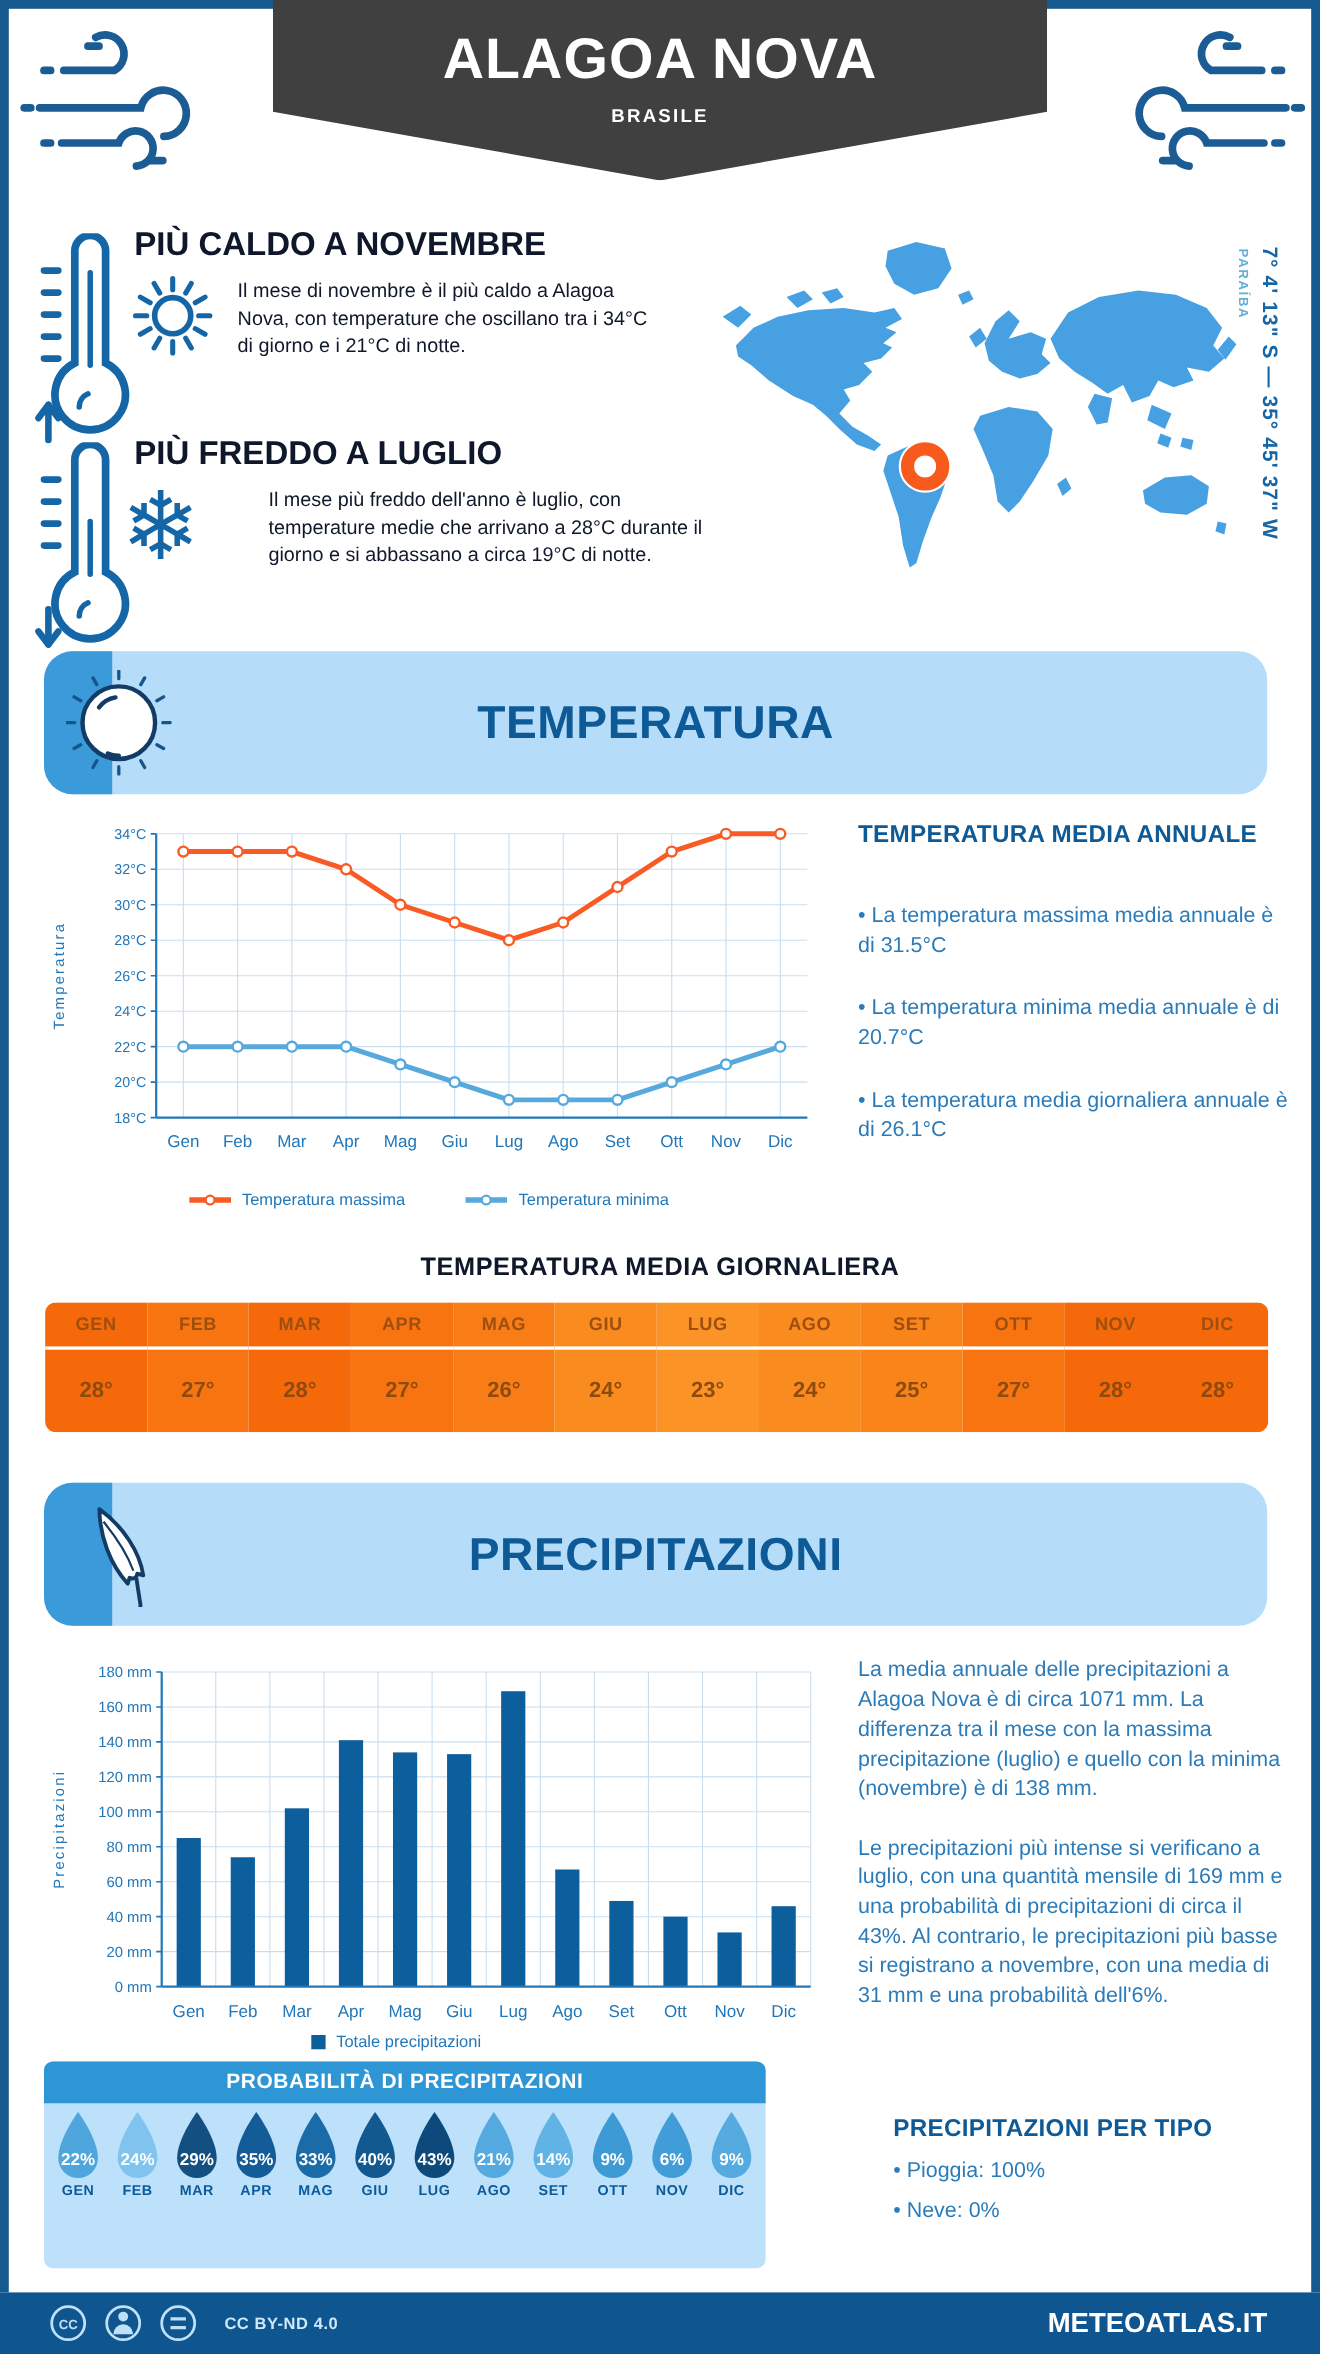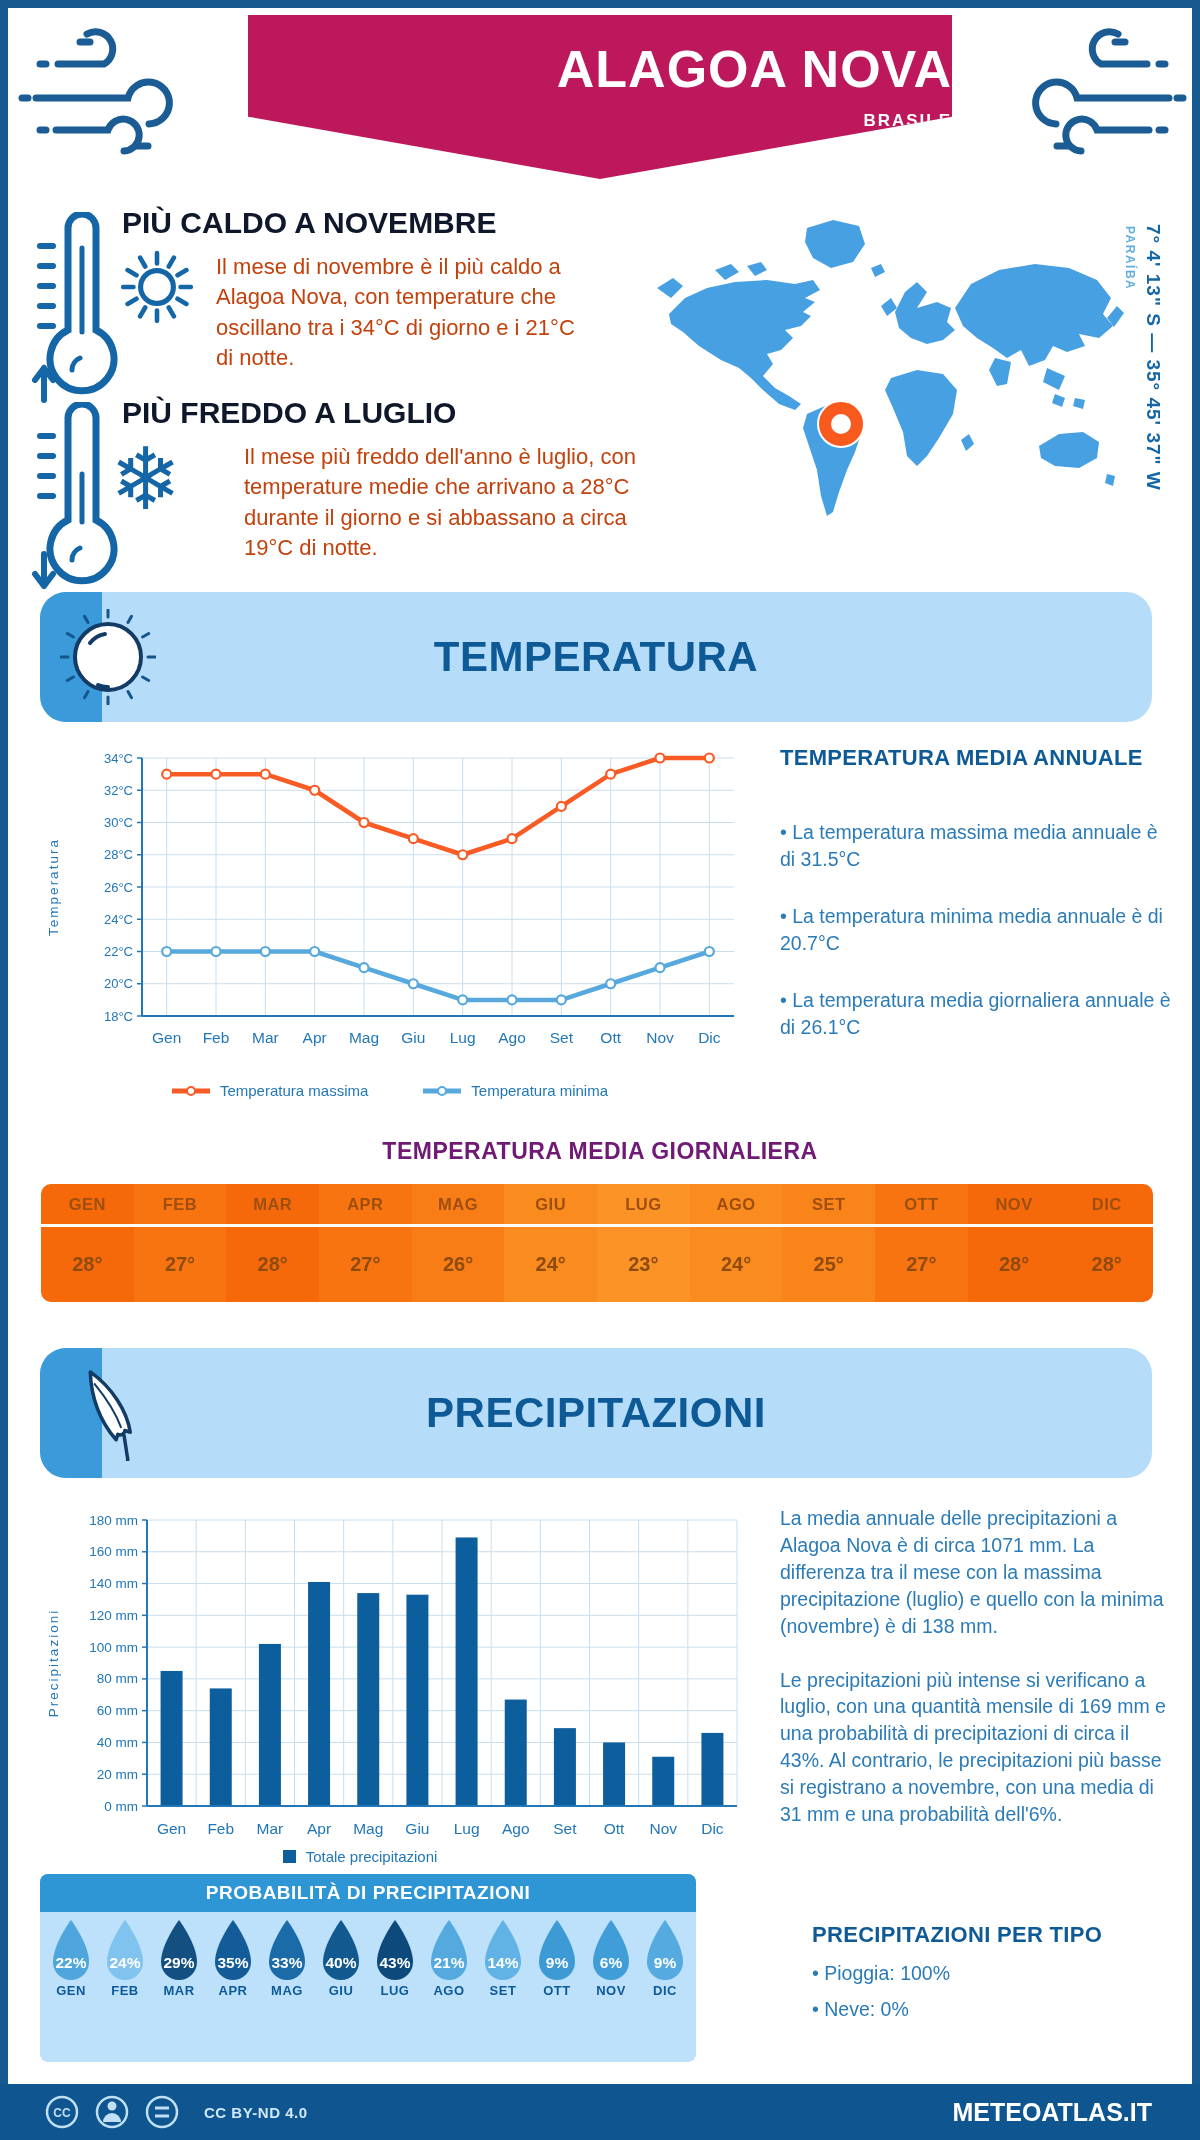--- a/index.html
+++ b/index.html
@@ -1,27 +1,27 @@
 <!DOCTYPE html>
 <html><head>
 <meta charset="utf-8">
 <style>
   html,body{margin:0;padding:0;background:#e8e8e8;}
   .page{position:relative;width:1200px;height:2140px;background:#fff;margin:0 auto;
         font-family:"Liberation Sans","DejaVu Sans",sans-serif;overflow:hidden;}
   .abs{position:absolute;}
   .navy-bar{background:#15598F;}
   
-  .ribbon{left:248px;top:15px;width:704px;height:164px;background:#be185d;
-          clip-path:polygon(0 0,100% 0,100% 62%,50% 100%,0 62%);text-align:right;color:#fff;}
+  .ribbon{left:248px;top:0;width:704px;height:164px;background:#404040;
+          clip-path:polygon(0 0,100% 0,100% 62%,50% 100%,0 62%);text-align:center;color:#fff;}
   .ribbon h1{margin:24px 0 0 0;font-size:52px;letter-spacing:1px;}
   .ribbon .sub{margin-top:12px;font-size:17px;letter-spacing:2px;font-weight:bold;}
   
   .hl-title{font-size:30px;font-weight:bold;color:#0f172a;white-space:nowrap;}
-  .hl-text{font-size:22px;line-height:1.38;color:#c2410c;}
+  .hl-text{font-size:18px;line-height:1.38;color:#0f172a;}
   .snow{font-size:86px;color:#1566A7;line-height:1;}
   
   .coords{left:1164px;top:224px;transform:rotate(90deg);transform-origin:0 0;font-size:19px;
           font-weight:bold;color:#1566A7;white-space:nowrap;letter-spacing:1px;}
   .region{left:1137px;top:226px;transform:rotate(90deg);transform-origin:0 0;font-size:12px;
           color:#64AEDE;letter-spacing:1.5px;white-space:nowrap;font-weight:bold;}
   
   .banner{left:40px;width:1112px;height:130px;background:#B5DCF9;border-radius:26px;}
   .banner .tab{position:absolute;left:0;top:0;bottom:0;width:62px;background:#3B9AD9;
                border-radius:26px 0 0 26px;}
@@ -31,21 +31,21 @@
   
   .legend{display:flex;justify-content:center;gap:55px;align-items:center;text-align:center;}
   .legend .item{display:flex;align-items:center;gap:10px;font-size:15px;color:#2277B8;}
   
   .col-title{font-size:22px;font-weight:bold;color:#0E5A97;letter-spacing:0.3px;}
   .col-text{font-size:19.5px;line-height:1.38;color:#2B7BB9;}
   .bullet{margin-bottom:30px;}
   .bullets2 div{margin-bottom:9px;}
   
   .daily-title{left:0;top:1138px;width:1200px;text-align:center;font-size:23px;font-weight:bold;
-               color:#701a75;letter-spacing:0.5px;}
+               color:#0f172a;letter-spacing:0.5px;}
   .temp-table{left:41px;top:1184px;width:1112px;height:118px;border-radius:10px;overflow:hidden;
               display:flex;}
   .temp-col{flex:1;display:flex;flex-direction:column;}
   .temp-col .m{height:40px;display:flex;align-items:center;justify-content:center;font-size:16.5px;
                font-weight:bold;color:#9E4F10;border-bottom:3px solid #fff;letter-spacing:0.5px;}
   .temp-col .v{flex:1;display:flex;align-items:center;justify-content:center;font-size:20px;
                font-weight:bold;color:#8E4B0E;}
   
   .prob-panel{left:40px;top:1874px;width:656px;height:188px;background:#BDE0FB;border-radius:8px;}
   .prob-head{height:38px;background:#2F96D6;border-radius:8px 8px 0 0;display:flex;align-items:center;

